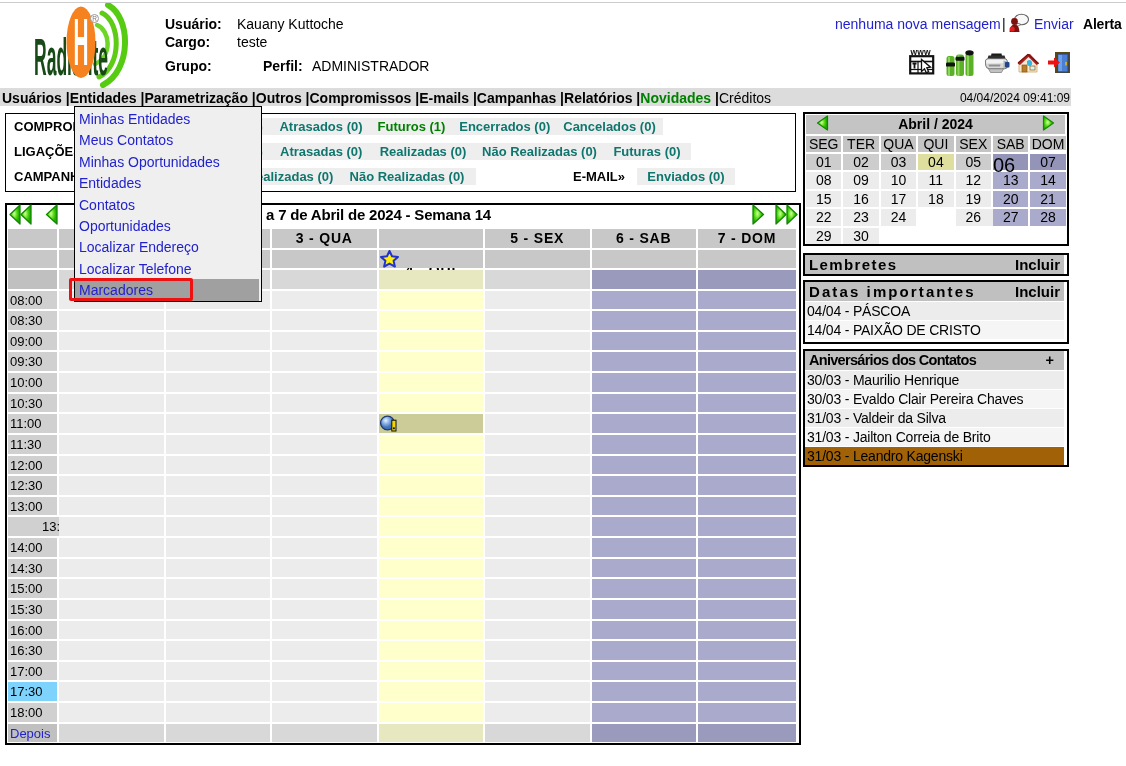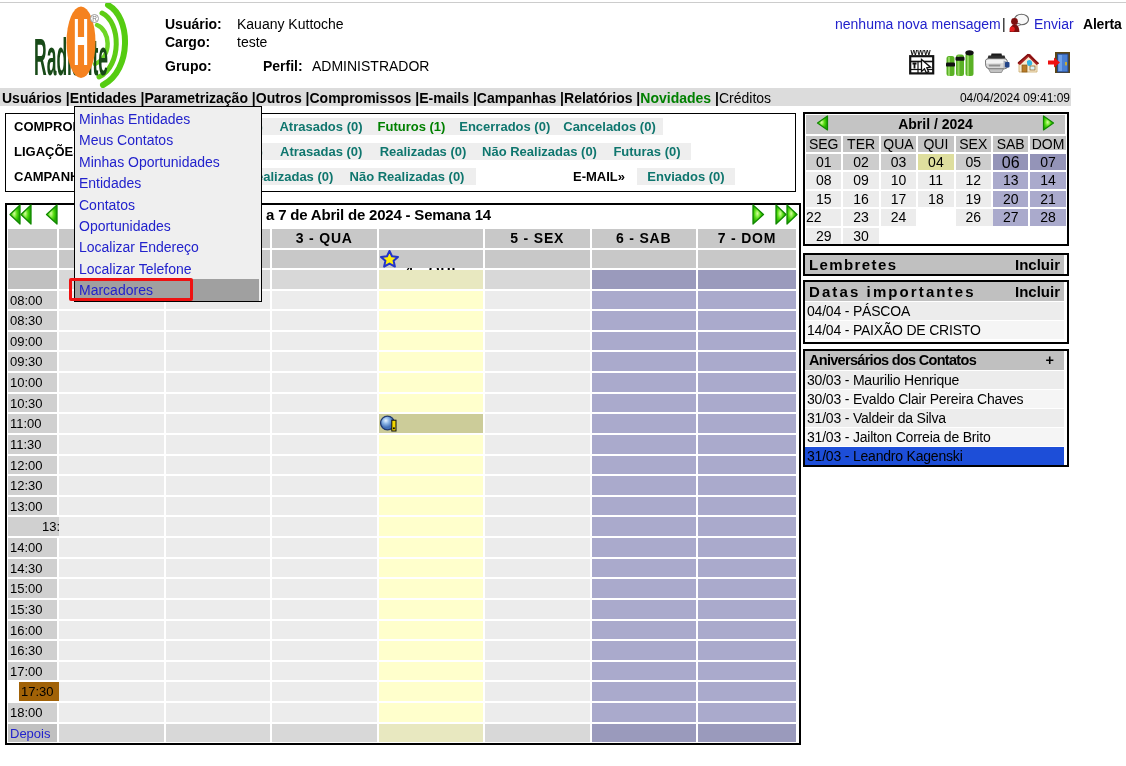--- a/index.html
+++ b/index.html
@@ -347,21 +347,21 @@
 <div class="abs" style="left:8px;top:661.84px;width:49px;height:18.63px;background:#d0d0d0;">
     <div style="padding:2px 0 0 2px;">17:00</div>
   </div>
 <div class="abs" style="left:59px;top:661.84px;width:104.5px;height:18.63px;background:#ececec;"></div>
 <div class="abs" style="left:165.5px;top:661.84px;width:104.5px;height:18.63px;background:#ececec;"></div>
 <div class="abs" style="left:272px;top:661.84px;width:104.5px;height:18.63px;background:#ececec;"></div>
 <div class="abs" style="left:378.5px;top:661.84px;width:104.5px;height:18.63px;background:#ffffcc;"></div>
 <div class="abs" style="left:485px;top:661.84px;width:104.5px;height:18.63px;background:#ececec;"></div>
 <div class="abs" style="left:591.5px;top:661.84px;width:104.5px;height:18.63px;background:#aaaacc;"></div>
 <div class="abs" style="left:698px;top:661.84px;width:98px;height:18.63px;background:#aaaacc;"></div>
-<div class="abs" style="left:8px;top:682.47px;width:49px;height:18.63px;background:#a16207;margin-left:11px;">
+<div class="abs" style="left:8px;top:682.47px;width:49px;height:18.63px;background:#7dd3fc;">
     <div style="padding:2px 0 0 2px;">17:30</div>
   </div>
 <div class="abs" style="left:59px;top:682.47px;width:104.5px;height:18.63px;background:#ececec;"></div>
 <div class="abs" style="left:165.5px;top:682.47px;width:104.5px;height:18.63px;background:#ececec;"></div>
 <div class="abs" style="left:272px;top:682.47px;width:104.5px;height:18.63px;background:#ececec;"></div>
 <div class="abs" style="left:378.5px;top:682.47px;width:104.5px;height:18.63px;background:#ffffcc;"></div>
 <div class="abs" style="left:485px;top:682.47px;width:104.5px;height:18.63px;background:#ececec;"></div>
 <div class="abs" style="left:591.5px;top:682.47px;width:104.5px;height:18.63px;background:#aaaacc;"></div>
 <div class="abs" style="left:698px;top:682.47px;width:98px;height:18.63px;background:#aaaacc;"></div>
 <div class="abs" style="left:8px;top:703.1px;width:49px;height:18.63px;background:#d0d0d0;">
@@ -456,21 +456,21 @@
 <div class="abs" style="left:880.8px;top:154.0px;width:35.4px;height:16.4px;background:#cdcdcd;">
     <div style="text-align:center;font-size:14px;">03</div>
   </div>
 <div class="abs" style="left:918.2px;top:154.0px;width:35.4px;height:16.4px;background:#dede9e;">
     <div style="text-align:center;font-size:14px;">04</div>
   </div>
 <div class="abs" style="left:955.6px;top:154.0px;width:35.4px;height:16.4px;background:#cdcdcd;">
     <div style="text-align:center;font-size:14px;">05</div>
   </div>
 <div class="abs" style="left:993.0px;top:154.0px;width:35.4px;height:16.4px;background:#9494b8;">
-    <div style="text-align:center;font-size:16px;">06</div>
+    <div style="font-size:20px;">06</div>
   </div>
 <div class="abs" style="left:1030.4px;top:154.0px;width:35.4px;height:16.4px;background:#9494b8;">
     <div style="text-align:center;font-size:14px;">07</div>
   </div>
 <div class="abs" style="left:806.0px;top:172.4px;width:35.4px;height:16.4px;background:#ececec;">
     <div style="text-align:center;font-size:14px;">08</div>
   </div>
 <div class="abs" style="left:843.4px;top:172.4px;width:35.4px;height:16.4px;background:#ececec;">
     <div style="text-align:center;font-size:14px;">09</div>
   </div>
@@ -504,21 +504,21 @@
 <div class="abs" style="left:955.6px;top:190.8px;width:35.4px;height:16.4px;background:#ececec;">
     <div style="text-align:center;font-size:14px;">19</div>
   </div>
 <div class="abs" style="left:993.0px;top:190.8px;width:35.4px;height:16.4px;background:#aaaacc;">
     <div style="text-align:center;font-size:14px;">20</div>
   </div>
 <div class="abs" style="left:1030.4px;top:190.8px;width:35.4px;height:16.4px;background:#aaaacc;">
     <div style="text-align:center;font-size:14px;">21</div>
   </div>
 <div class="abs" style="left:806.0px;top:209.2px;width:35.4px;height:16.4px;background:#ececec;">
-    <div style="text-align:left;font-size:14px;">22</div>
+    <div style="text-align:center;font-size:14px;">22</div>
   </div>
 <div class="abs" style="left:843.4px;top:209.2px;width:35.4px;height:16.4px;background:#ececec;">
     <div style="text-align:center;font-size:14px;">23</div>
   </div>
 <div class="abs" style="left:880.8px;top:209.2px;width:35.4px;height:16.4px;background:#ececec;">
     <div style="text-align:center;font-size:14px;">24</div>
   </div>
 <div class="abs" style="left:918.2px;top:209.2px;width:35.4px;height:16.4px;background:#ececec;margin-left:40px;">
     <div style="text-align:center;font-size:14px;">25</div>
   </div>
@@ -560,21 +560,21 @@
   </div>
 <div class="abs" style="left:805px;top:389.7px;width:259px;height:18.2px;background:#f5f5f5;">
     <div style="padding:1px 0 0 2px;font-size:14px;letter-spacing:-0.2px;">30/03 - Evaldo Clair Pereira Chaves</div>
   </div>
 <div class="abs" style="left:805px;top:408.9px;width:259px;height:18.2px;background:#ececec;">
     <div style="padding:1px 0 0 2px;font-size:14px;letter-spacing:-0.2px;">31/03 - Valdeir da Silva</div>
   </div>
 <div class="abs" style="left:805px;top:428.1px;width:259px;height:18.2px;background:#f5f5f5;">
     <div style="padding:1px 0 0 2px;font-size:14px;letter-spacing:-0.2px;">31/03 - Jailton Correia de Brito</div>
   </div>
-<div class="abs" style="left:805px;top:447.3px;width:259px;height:18.2px;background:#1d4ed8;">
+<div class="abs" style="left:805px;top:447.3px;width:259px;height:18.2px;background:#a16207;">
     <div style="padding:1px 0 0 2px;font-size:14px;letter-spacing:-0.2px;">31/03 - Leandro Kagenski</div>
   </div>
 <div class="abs" style="left:74px;top:106px;width:186px;height:194px;border:1px solid #000;background:#efefef;"></div>
 <div class="abs blue" style="left:75px;top:108.0px;width:184px;height:21.4px;font-size:14px;">
     <div style="padding:3px 0 0 4px;">Minhas Entidades</div>
   </div>
 <div class="abs blue" style="left:75px;top:129.4px;width:184px;height:21.4px;font-size:14px;">
     <div style="padding:3px 0 0 4px;">Meus Contatos</div>
   </div>
 <div class="abs blue" style="left:75px;top:150.8px;width:184px;height:21.4px;font-size:14px;">

